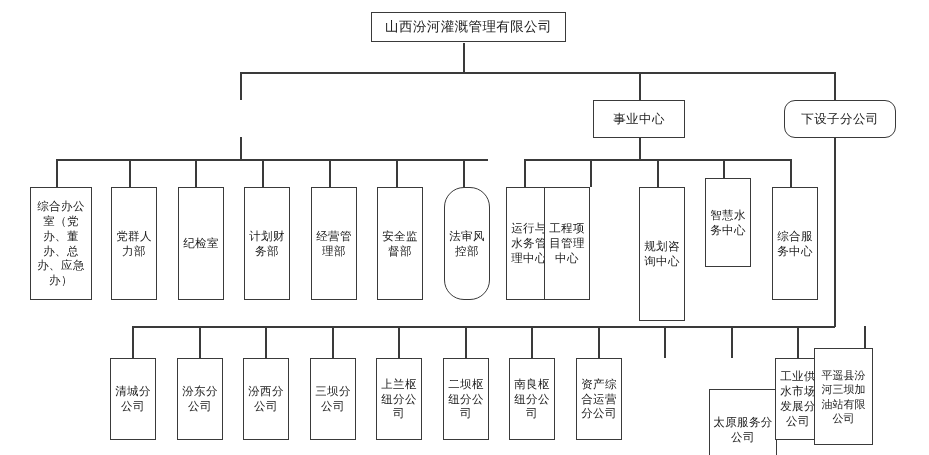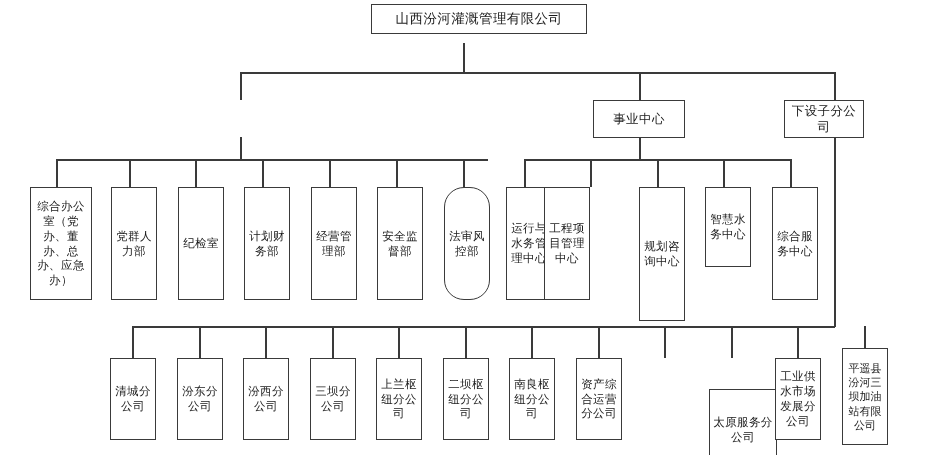--- a/index.html
+++ b/index.html
@@ -90,28 +90,28 @@
   <div class="line vline" style="left:332px; top:326px; height:32px;"></div>
   <div class="line vline" style="left:398px; top:326px; height:32px;"></div>
   <div class="line vline" style="left:465px; top:326px; height:32px;"></div>
   <div class="line vline" style="left:531px; top:326px; height:32px;"></div>
   <div class="line vline" style="left:598px; top:326px; height:32px;"></div>
   <div class="line vline" style="left:664px; top:326px; height:32px;"></div>
   <div class="line vline" style="left:731px; top:326px; height:32px;"></div>
   <div class="line vline" style="left:797px; top:326px; height:32px;"></div>
   <div class="line vline" style="left:864px; top:326px; height:22px;"></div>
 
-  <div class="node lvl0" style="left:371px; top:4px; width:216px; height:30px;">
+  <div class="node lvl0" style="left:371px; top:12px; width:195px; height:30px;">
     <span class="txt">山西汾河灌溉管理有限公司</span>
   </div>
 
   <div class="node lvl1" style="left:593px; top:100px; width:92px; height:38px;">
     <span class="txt">事业中心</span>
   </div>
-  <div class="node lvl1" style="left:784px; top:100px; width:80px; height:38px;">
+  <div class="node lvl1" style="left:784px; top:100px; width:112px; height:38px;border-radius:11px;">
     <span class="txt">下设子分公司</span>
   </div>
 
   <div class="node lvl2" style="left:30px; top:187px; width:62px; height:113px;">
     <span class="txt">综合办公室（党办、董办、总办、应急办）</span>
   </div>
   <div class="node lvl2" style="left:111px; top:187px; width:46px; height:113px;">
     <span class="txt">党群人力部</span>
   </div>
   <div class="node lvl2" style="left:178px; top:187px; width:46px; height:113px;text-align:center;">
@@ -132,21 +132,21 @@
 
   <div class="node lvl2" style="left:506px; top:187px; width:46px; height:113px;">
     <span class="txt">运行与水务管理中心</span>
   </div>
   <div class="node lvl2" style="left:544px; top:187px; width:46px; height:113px;">
     <span class="txt">工程项目管理中心</span>
   </div>
   <div class="node lvl2" style="left:639px; top:187px; width:46px; height:134px;">
     <span class="txt">规划咨询中心</span>
   </div>
-  <div class="node lvl2" style="left:705px; top:187px; width:46px; height:80px;">
+  <div class="node lvl2" style="left:705px; top:178px; width:46px; height:89px;">
     <span class="txt">智慧水务中心</span>
   </div>
   <div class="node lvl2" style="left:772px; top:187px; width:46px; height:113px;">
     <span class="txt">综合服务中心</span>
   </div>
 
   <div class="node lvl3" style="left:110px; top:358px; width:46px; height:82px;">
     <span class="txt">清城分公司</span>
   </div>
   <div class="node lvl3" style="left:177px; top:358px; width:46px; height:82px;">
@@ -169,17 +169,17 @@
   </div>
   <div class="node lvl3" style="left:576px; top:358px; width:46px; height:82px;">
     <span class="txt">资产综合运营分公司</span>
   </div>
   <div class="node lvl3" style="left:709px; top:358px; width:68px; height:82px;margin-top:31px;">
     <span class="txt">太原服务分公司</span>
   </div>
   <div class="node lvl3" style="left:775px; top:358px; width:46px; height:82px;">
     <span class="txt">工业供水市场发展分公司</span>
   </div>
-  <div class="node lvl3 tight" style="left:842px; top:348px; width:46px; height:97px;">
+  <div class="node lvl3 tight" style="left:814px; top:348px; width:59px; height:97px;">
     <span class="txt">平遥县汾河三坝加油站有限公司</span>
   </div>
 
 </div>
 
 </body></html>

